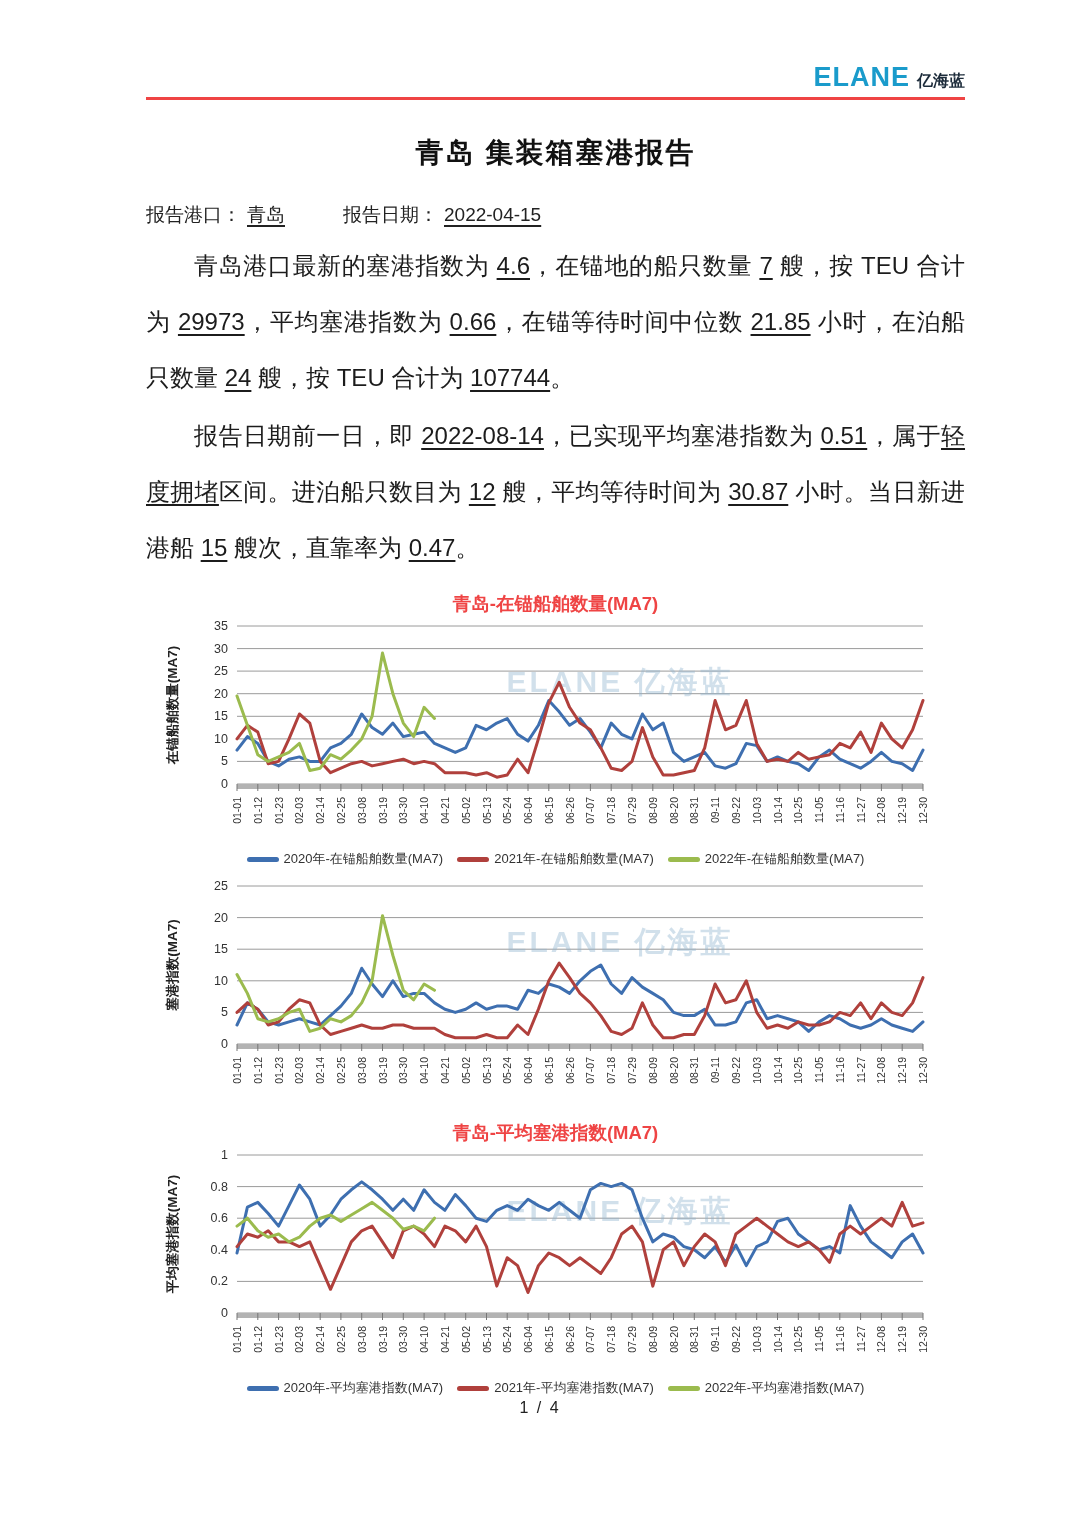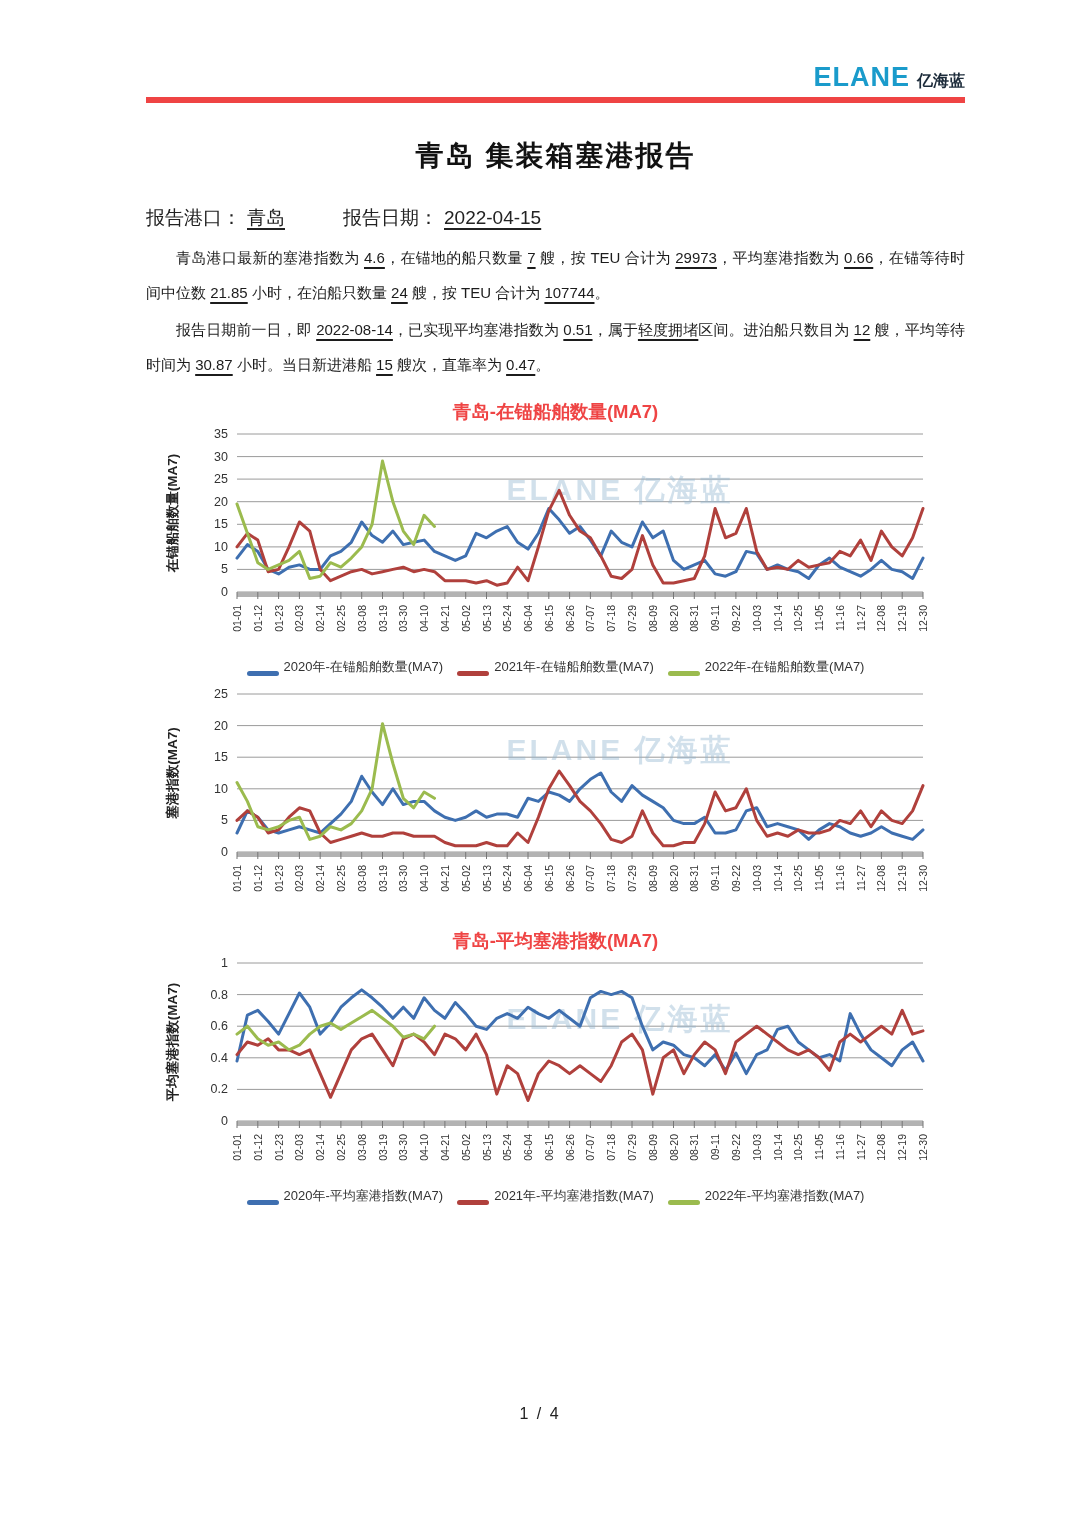--- a/index.html
+++ b/index.html
@@ -5,57 +5,57 @@
   * { margin:0; padding:0; box-sizing:border-box; }
   html,body { background:#ffffff; }
   body {
     width:1080px; height:1527px; margin:0 auto; overflow:hidden;
     font-family:"Liberation Sans","DejaVu Sans",sans-serif;
     color:#222;
   }
   .page { width:1080px; height:1527px; padding:62px 115px 0 146px; position:relative; background:#fff; }
 
   
-  .header-row { display:flex; justify-content:flex-end; align-items:flex-end; padding-bottom:4px; border-bottom:6px solid #ef4444; }
+  .header-row { display:flex; justify-content:flex-end; align-items:flex-end; padding-bottom:4px; border-bottom:3px solid #ef4444; }
   .logo { display:flex; align-items:baseline; gap:7px; }
   .logo-brand { font-size:27px; font-weight:800; letter-spacing:1px; font-stretch:condensed; }
   .logo-cn { font-size:16px; font-weight:700; color:#1c2b3a; }
 
   
   .doc-title { text-align:center; font-size:28px; font-weight:700; margin-top:34px; letter-spacing:2px; color:#111; }
 
   
   .info-row { margin-top:30px; font-size:19px; }
   .info-item { margin-right:52px; }
   .u { text-decoration:underline; text-underline-offset:4px; text-decoration-thickness:1.5px; }
   .pad-u { padding:0 6px; }
 
   
   .sec-heading { margin-top:30px; font-size:22px; font-weight:700; color:#111; }
 
   
-  .para { margin-top:10px; font-size:15px; line-height:2.33; text-align:justify; text-indent:2em; color:#1c1c1c; }
+  .para { margin-top:10px; font-size:24px; line-height:2.33; text-align:justify; text-indent:2em; color:#1c1c1c; }
   .para + .para { margin-top:2px; }
 
   
   .chart-block { width:790px; margin:10px auto 0 auto; }
   .chart-block.first { margin-top:16px; }
   .chart-title { text-align:center; font-size:18.5px; font-weight:700; color:#ef4444; margin-bottom:2px; }
   .chart-svg { display:block; width:790px; height:232px; }
   .ytick { font-size:12.5px; fill:#333; font-family:"Liberation Sans","DejaVu Sans",sans-serif; }
   .xtick { font-size:10.5px; fill:#333; font-family:"Liberation Sans","DejaVu Sans",sans-serif; }
   .ylab { font-size:13.5px; font-weight:700; fill:#222; font-family:"Liberation Sans","DejaVu Sans",sans-serif; }
   .wm { font-size:30px; font-weight:800; fill:#8fb4cf; opacity:0.4; letter-spacing:3px; font-family:"Liberation Sans","DejaVu Sans",sans-serif; }
   .legend { display:flex; justify-content:center; gap:14px; margin-top:0px; }
-  .legend-item { display:flex; align-items:flex-end; gap:5px; }
+  .legend-item { display:flex; align-items:center; gap:5px; }
   .swatch { display:inline-block; width:32px; height:5px; border-radius:3px; }
   .legend-label { font-size:13px; color:#333; }
 
   
-  .footer { position:absolute; left:0; right:0; bottom:104px; text-align:center; font-size:16px; color:#222; letter-spacing:2px; }
+  .footer { position:absolute; left:0; right:0; bottom:110px; text-align:center; font-size:16px; color:#222; letter-spacing:2px; }
 </style>
 </head>
 <body>
 
 <div class="page">
 
   <div class="header-row">
     <div class="logo">
       <span class="logo-brand" id="logo-brand" style="color: rgb(26, 155, 203);">ELANE</span>
       <span class="logo-cn">亿海蓝</span>

